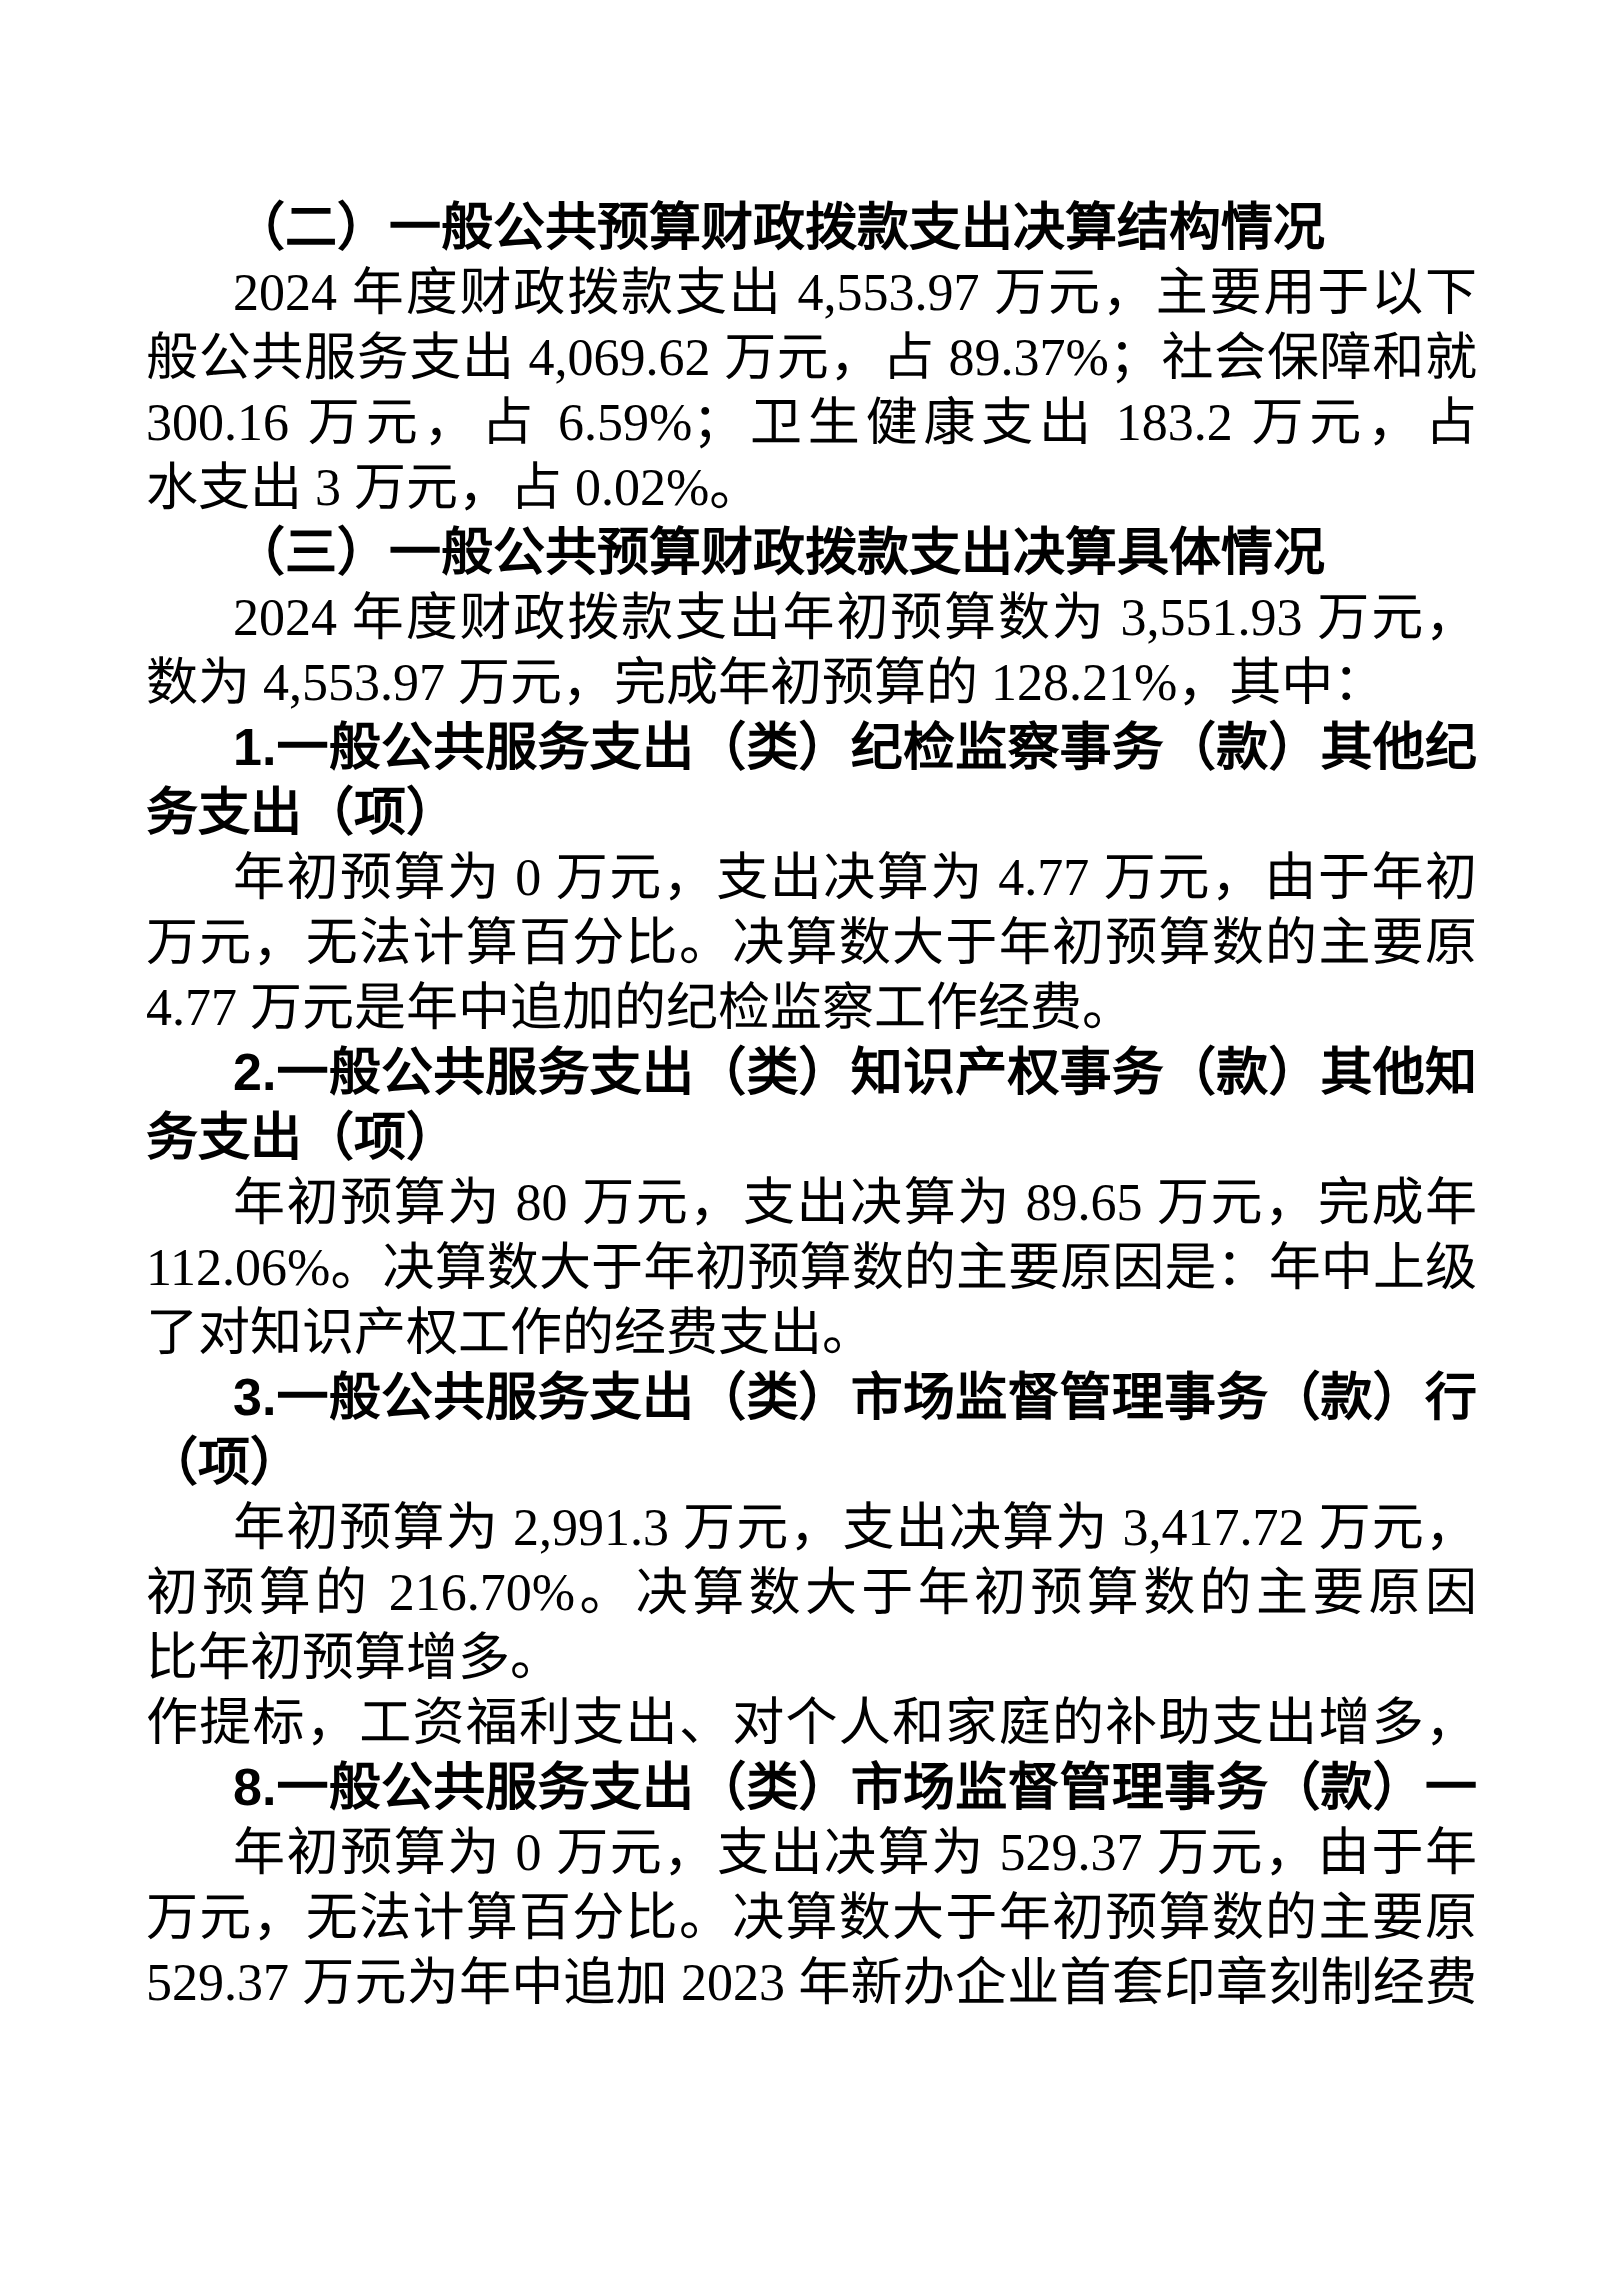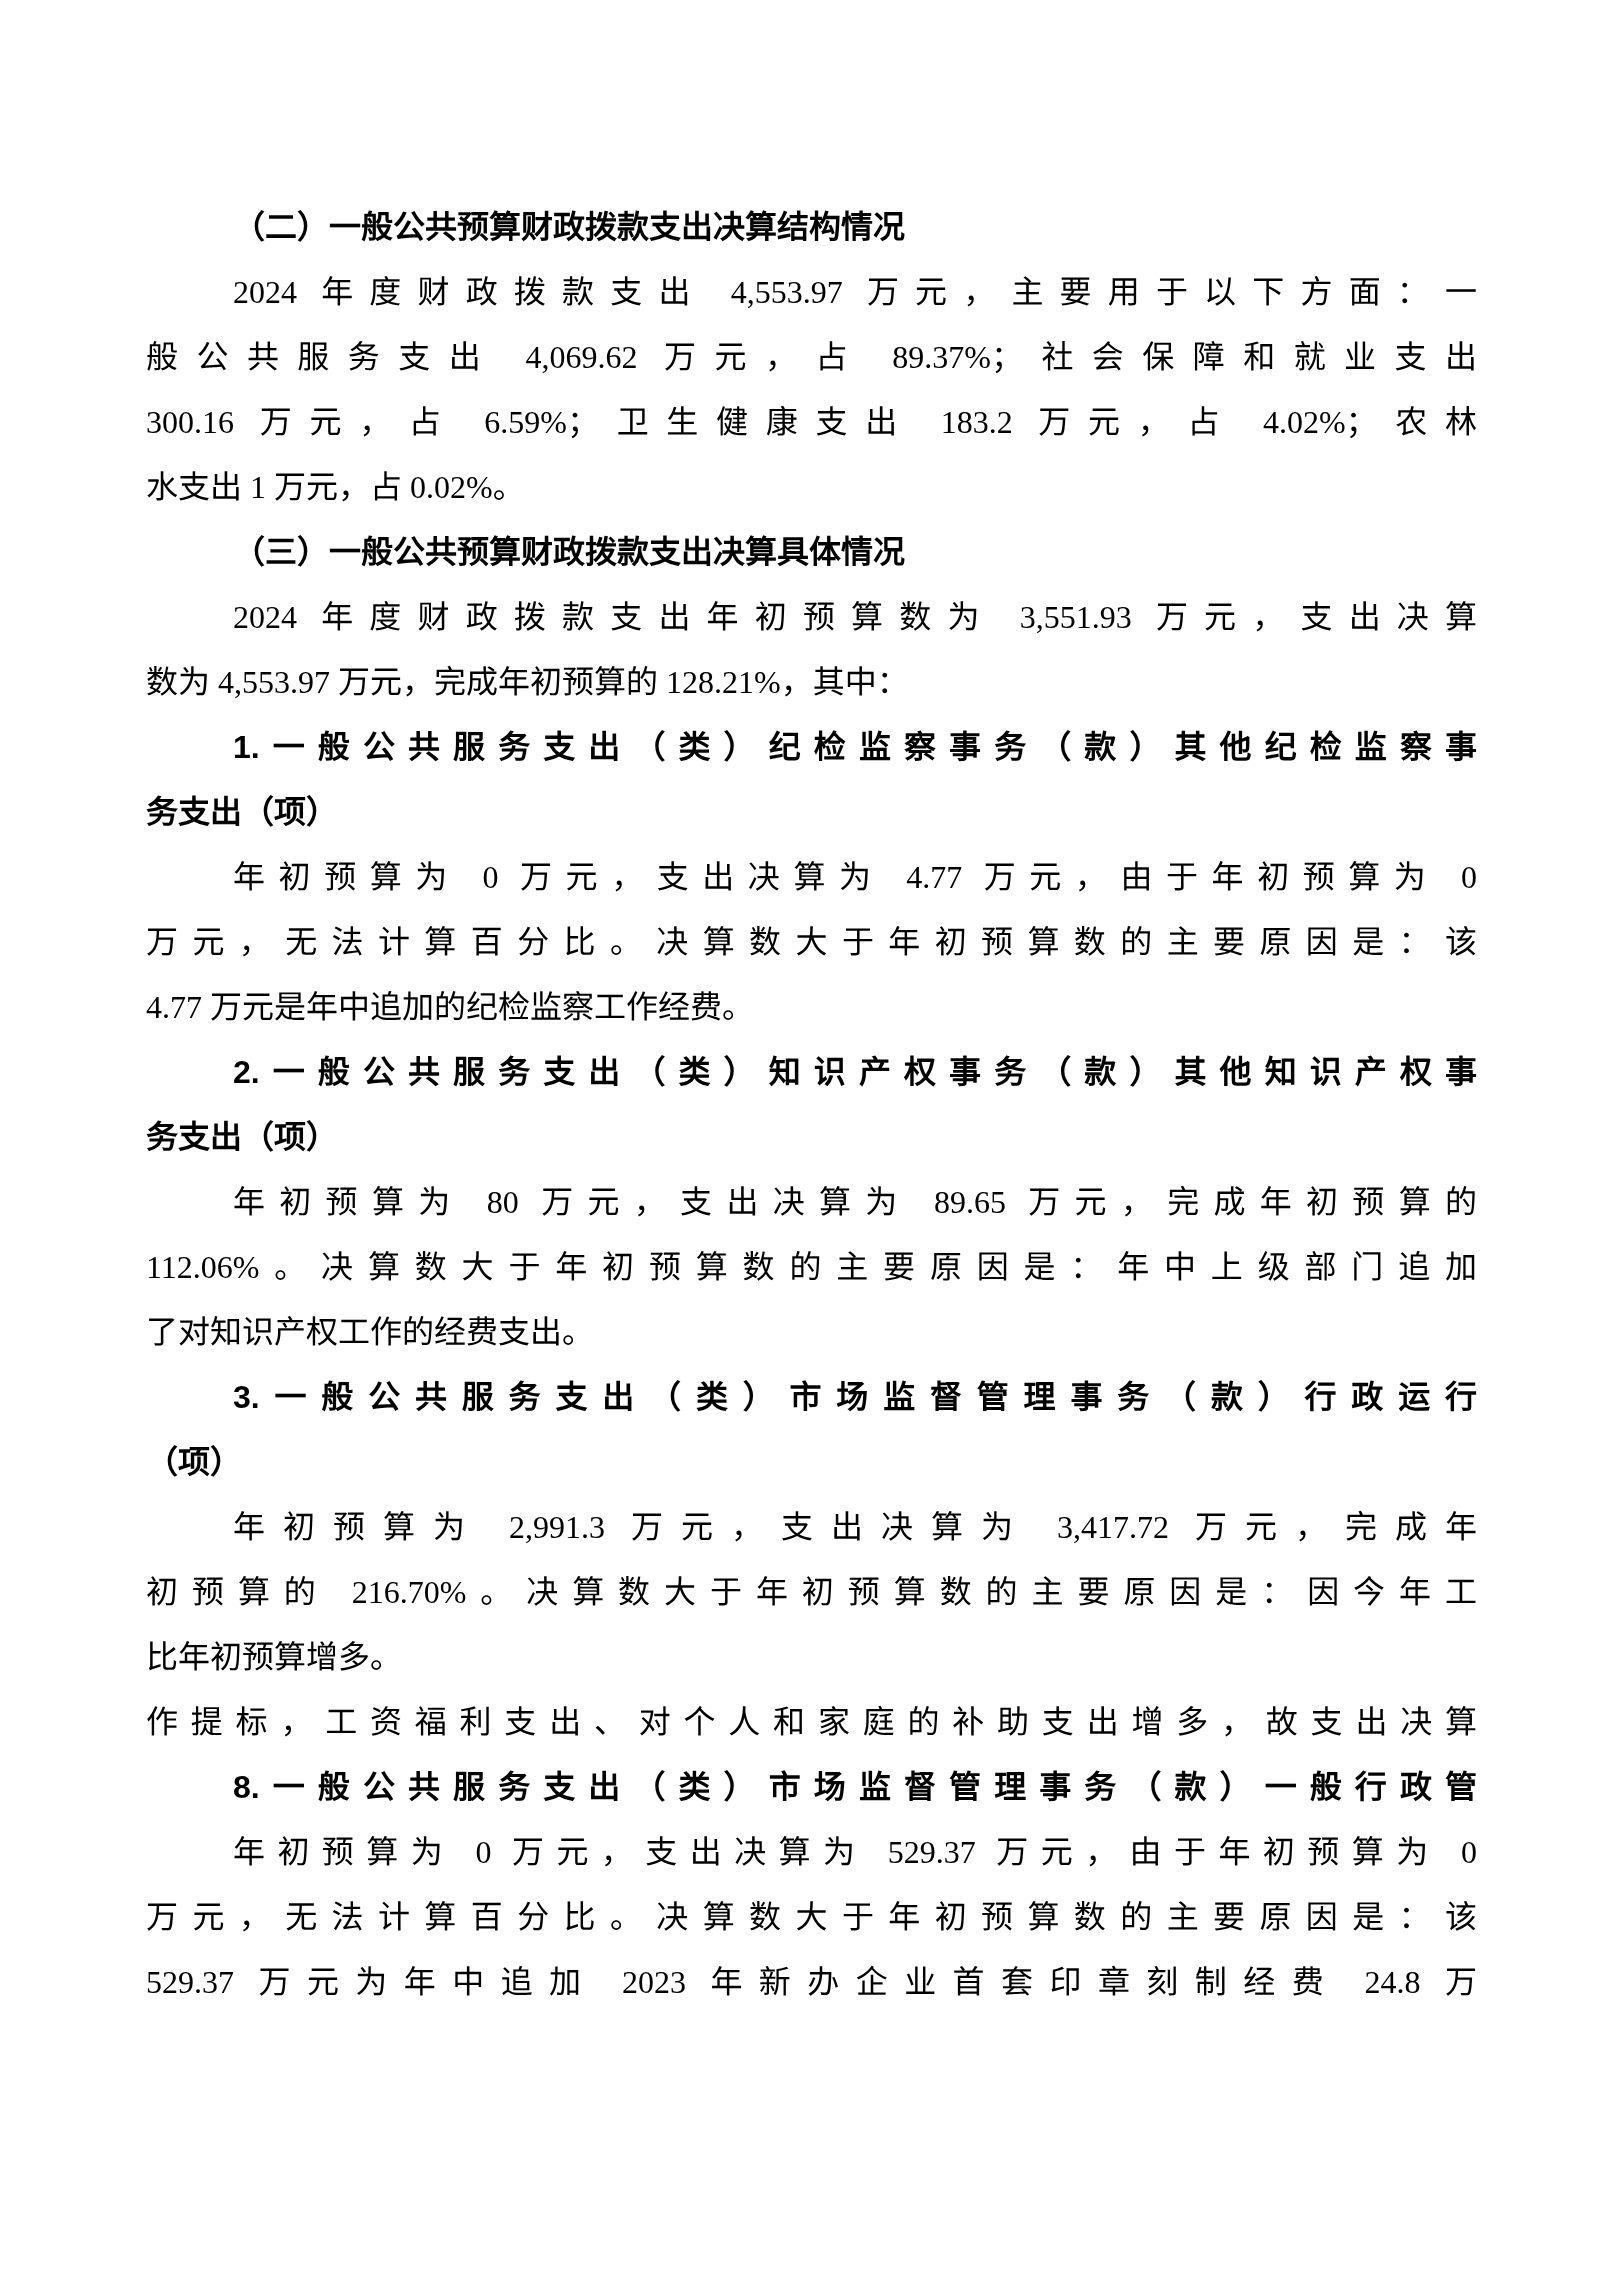--- a/index.html
+++ b/index.html
@@ -14,21 +14,21 @@
     background: #ffffff;
     color: #000000;
     overflow: hidden;
     font-family: "Liberation Serif", serif;
   }
   .content {
     padding: 195px 146px 0 146px; 
   }
   
   .ln {
-    font-size: 32px;        
+    font-size: 52px;        
     line-height: 65px;        
     height: 65px;
     text-align: justify;
     text-align-last: left;
     white-space: normal;
     overflow: hidden;
   }
   
   .jl { text-align-last: justify; }
   
@@ -46,21 +46,21 @@
   <div class="content">
 
     <div>
       <div class="ln ind hd">（二）一般公共预算财政拨款支出决算结构情况</div>
     </div>
 
     <div>
       <div class="ln ind jl">2024 年度财政拨款支出 4,553.97 万元，主要用于以下方面：一</div>
       <div class="ln jl">般公共服务支出 4,069.62 万元，占 89.37%；社会保障和就业支出</div>
       <div class="ln jl">300.16 万元，占 6.59%；卫生健康支出 183.2 万元，占 4.02%；农林</div>
-      <div class="ln">水支出 1 万元，占 0.02%。</div>
+      <div class="ln">水支出 3 万元，占 0.02%。</div>
     </div>
 
     <div>
       <div class="ln ind hd">（三）一般公共预算财政拨款支出决算具体情况</div>
     </div>
 
     <div>
       <div class="ln ind jl">2024 年度财政拨款支出年初预算数为 3,551.93 万元，支出决算</div>
       <div class="ln">数为 4,553.97 万元，完成年初预算的 128.21%，其中：</div>
     </div>

